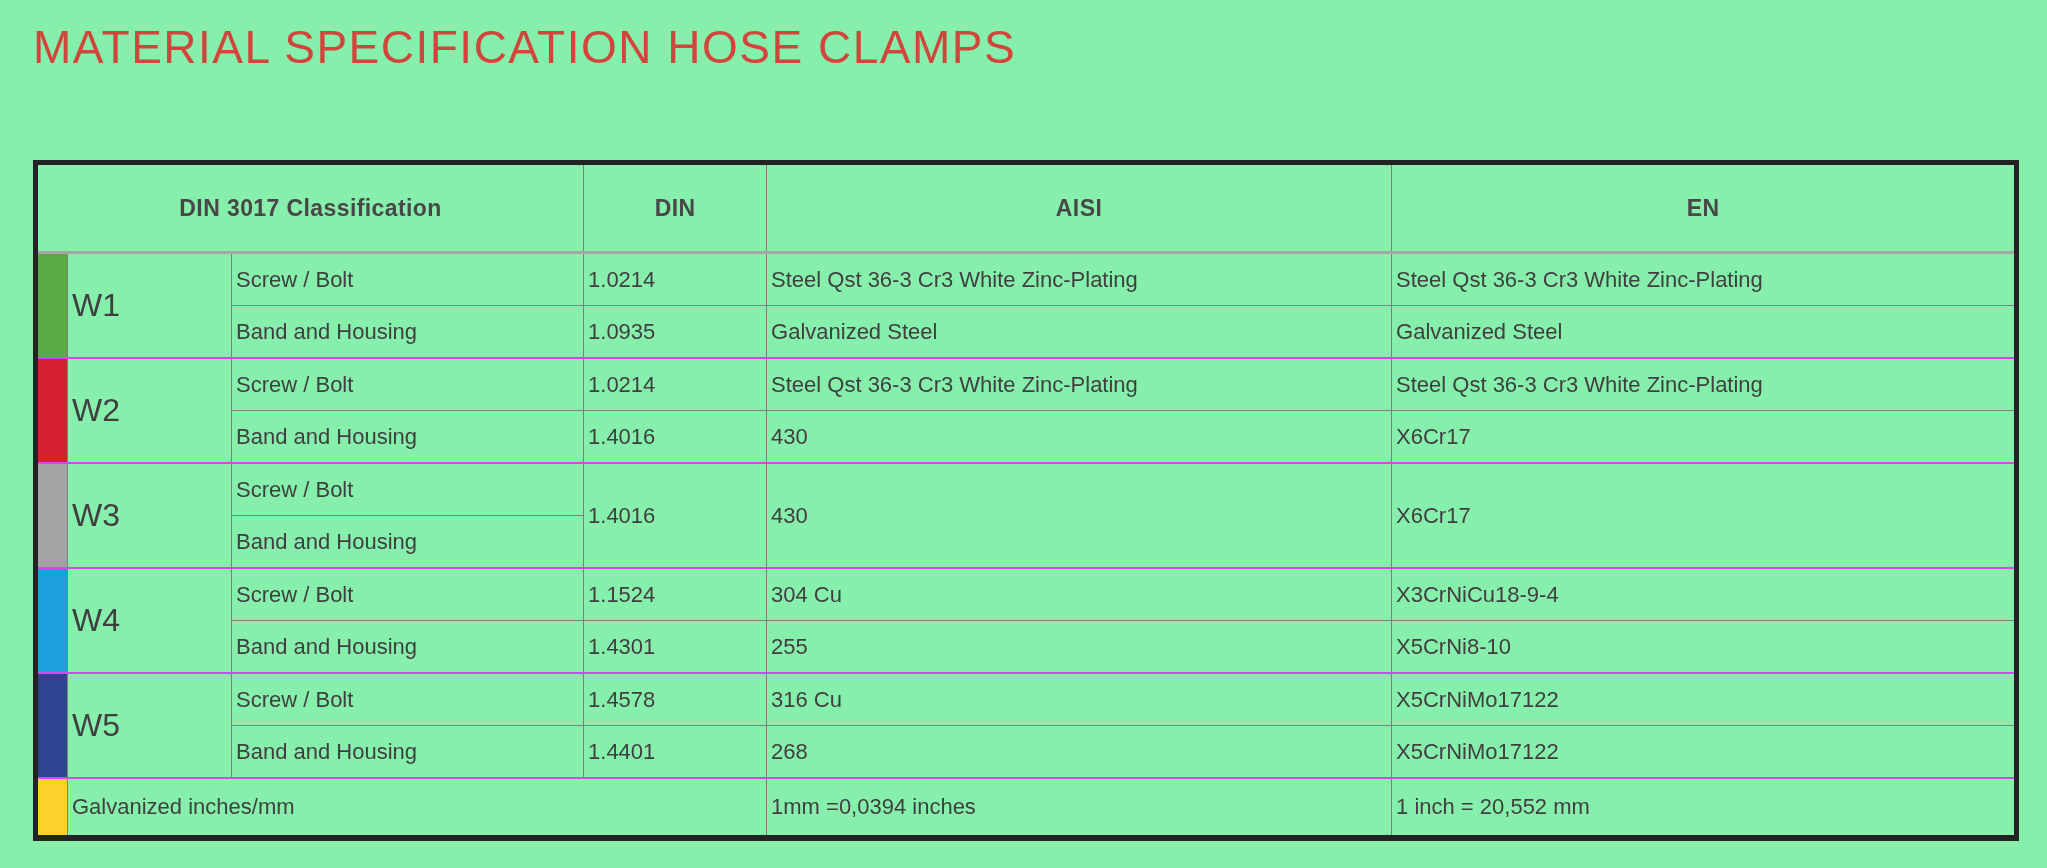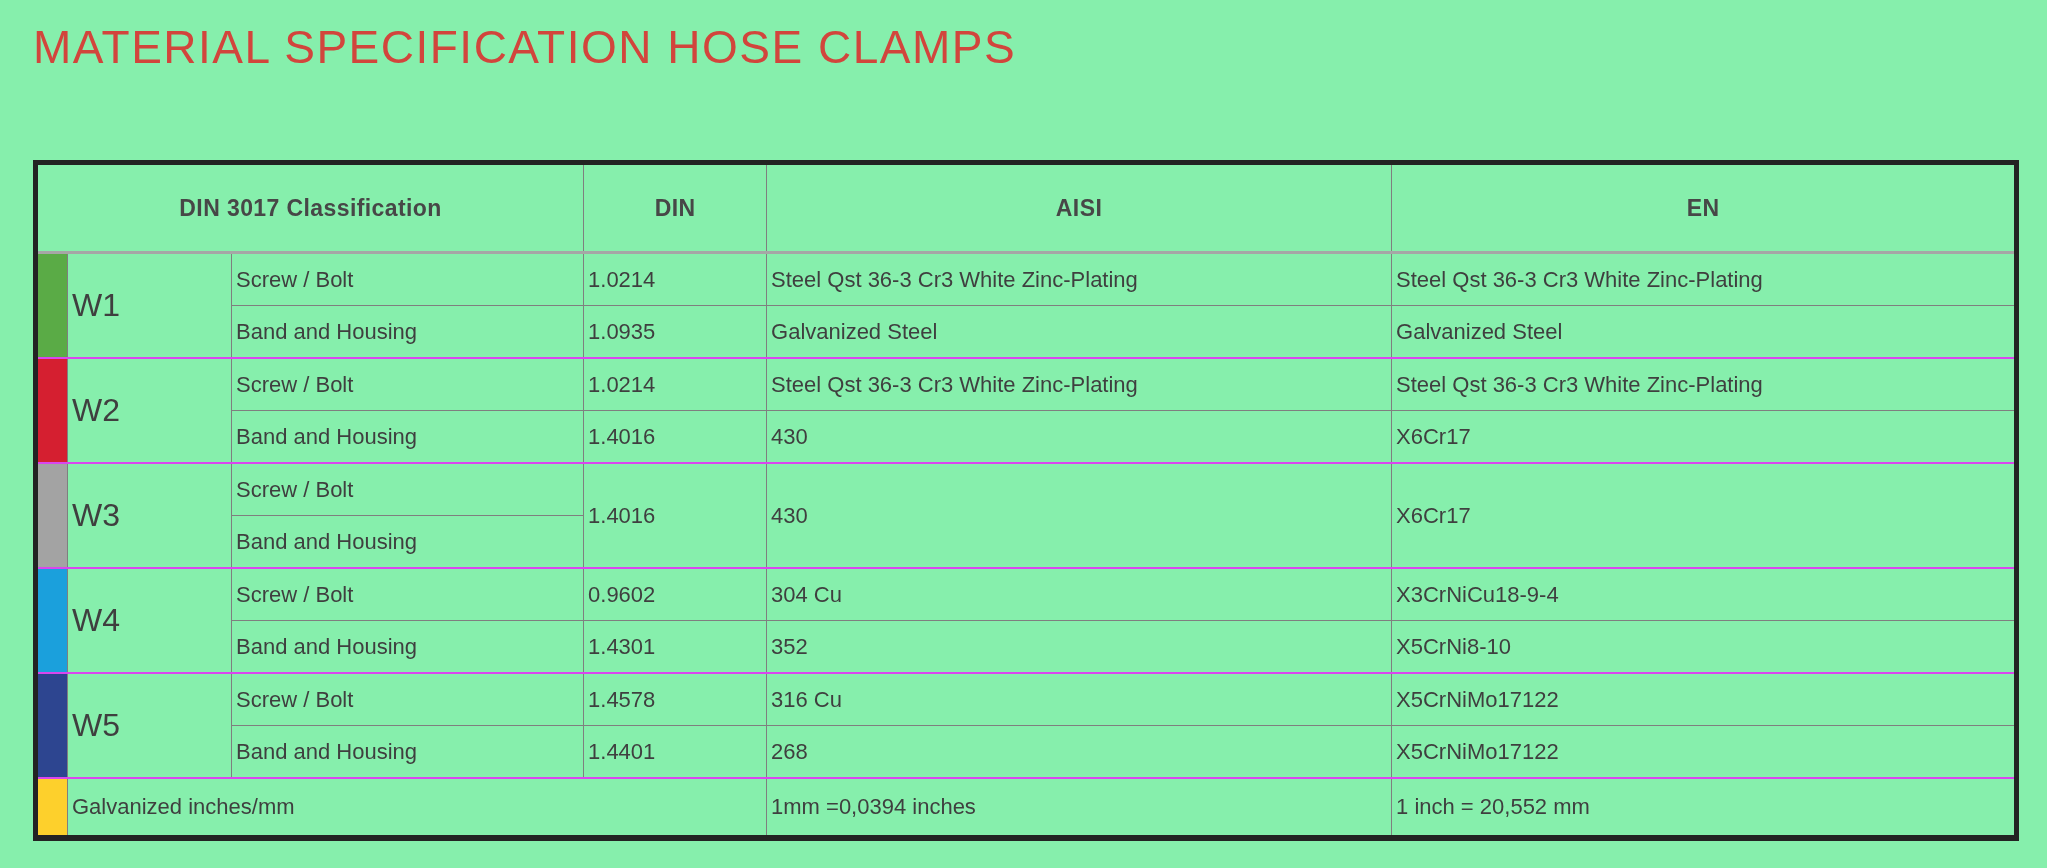--- a/index.html
+++ b/index.html
@@ -124,28 +124,28 @@
       <td rowspan="2">X6Cr17</td>
     </tr>
     <tr>
       <td>Band and Housing</td>
     </tr>
 
     <tr class="group-start">
       <td class="bar" rowspan="2" style="background-color: rgb(27, 160, 220);"></td>
       <td class="wlabel" rowspan="2">W4</td>
       <td>Screw / Bolt</td>
-      <td>0.9602</td>
+      <td>1.1524</td>
       <td>304 Cu</td>
       <td>X3CrNiCu18-9-4</td>
     </tr>
     <tr>
       <td>Band and Housing</td>
       <td>1.4301</td>
-      <td>352</td>
+      <td>255</td>
       <td>X5CrNi8-10</td>
     </tr>
 
     <tr class="group-start">
       <td class="bar" rowspan="2" style="background-color: rgb(45, 69, 144);"></td>
       <td class="wlabel" rowspan="2">W5</td>
       <td>Screw / Bolt</td>
       <td>1.4578</td>
       <td>316 Cu</td>
       <td>X5CrNiMo17122</td>

